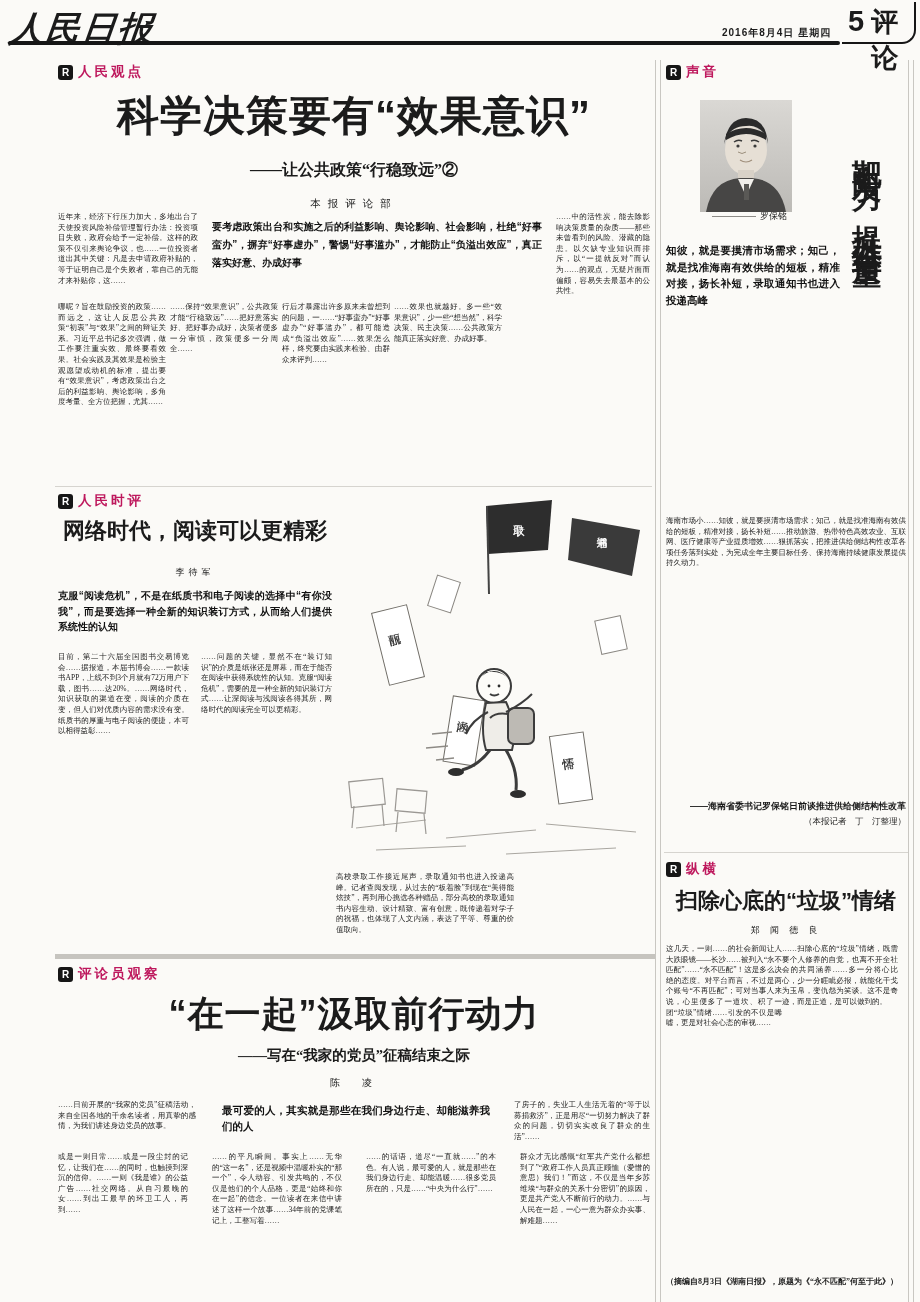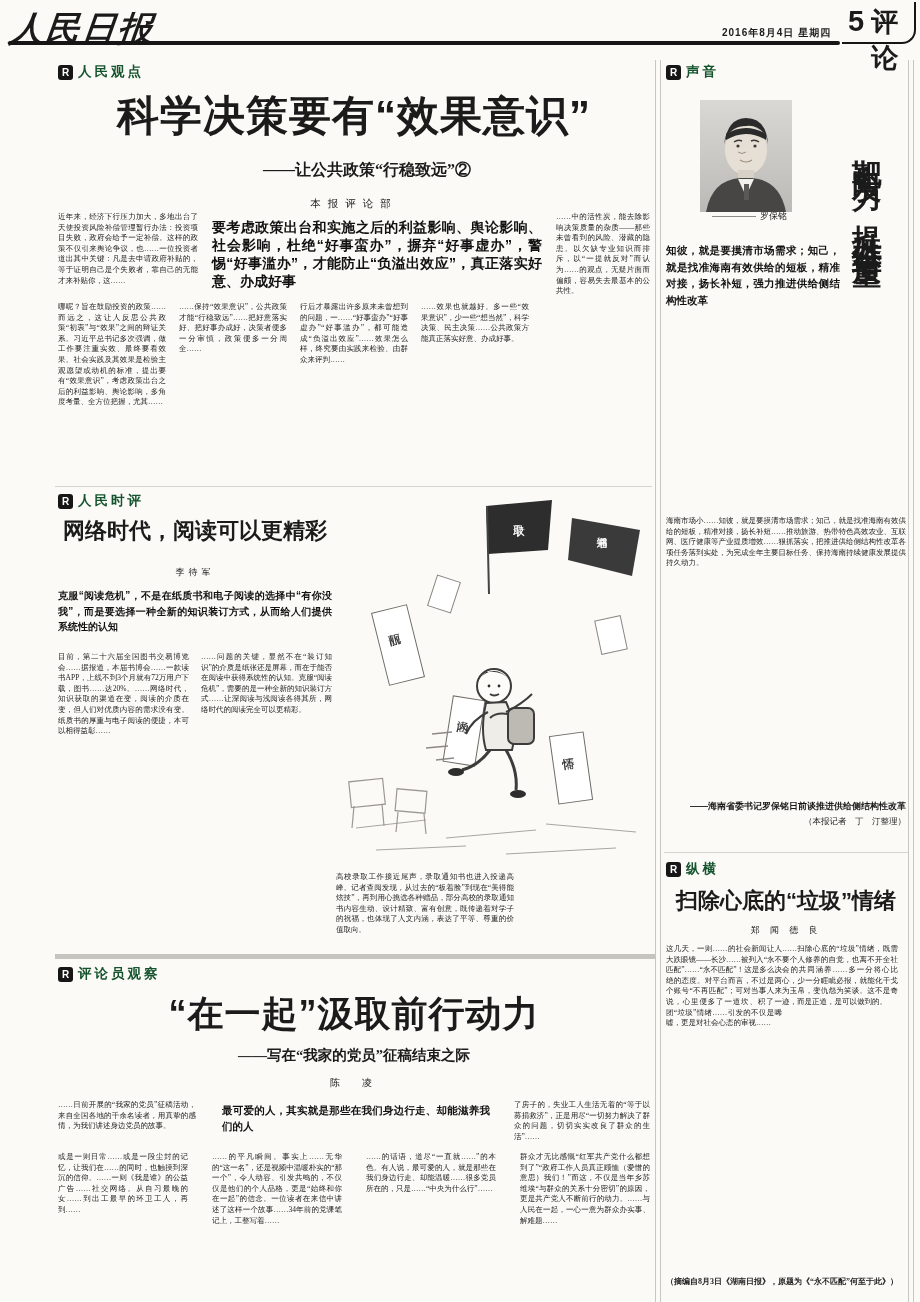--- a/index.html
+++ b/index.html
@@ -6,21 +6,21 @@
   #page{position:relative;width:920px;height:1302px;background:#fbfaf7;overflow:hidden;
         font-family:"Liberation Serif","DejaVu Serif",serif;color:#1b1b1b;}
   .abs{position:absolute;}
   .sans{font-family:"Liberation Sans","DejaVu Sans",sans-serif;}
   .jt{text-align:justify;text-justify:inter-ideograph;}
   .body-txt{font-size:7.5px;line-height:10.6px;color:#222;overflow:hidden;}
   .sec-label{display:flex;align-items:center;gap:5px;}
   .ricon{width:15px;height:15px;background:#161616;color:#fff;border-radius:3px;
          display:flex;align-items:center;justify-content:center;
          font:bold 10px "Liberation Sans",sans-serif;}
-  .sec-label .lbl{font:bold 13.5px "Liberation Sans",sans-serif;letter-spacing:3px;color:#14532d;}
+  .sec-label .lbl{font:bold 13.5px "Liberation Sans",sans-serif;letter-spacing:3px;color:#be185d;}
   .vline{position:absolute;width:1px;background:#c9c7c2;}
   .hline{position:absolute;height:1px;background:#d6d4cf;}
   .center{text-align:center;}
   .bold-intro{font-weight:bold;color:#111;}
   .colrow{display:flex;}
 </style>
 </head>
 <body>
 
 <div id="page">
@@ -39,28 +39,28 @@
   <div class="vline" style="left:655px;top:60px;height:1242px;"></div>
   <div class="vline" style="left:660px;top:60px;height:1242px;"></div>
   <div class="vline" style="left:908px;top:60px;height:1242px;"></div>
   <div class="vline" style="left:913px;top:60px;height:1242px;"></div>
 
   <div class="abs sec-label" style="left:58px;top:63px;">
     <span class="ricon">R</span>
     <span class="lbl">人民观点</span>
   </div>
   <div class="abs sans center" style="left:58px;top:88px;width:592px;font-size:42px;font-weight:900;letter-spacing:1px;">科学决策要有“效果意识”</div>
-  <div class="abs center" style="left:71px;top:160px;width:592px;font-size:16px;font-weight:bold;">——让公共政策“行稳致远”②</div>
+  <div class="abs center" style="left:58px;top:160px;width:592px;font-size:16px;font-weight:bold;">——让公共政策“行稳致远”②</div>
   <div class="abs center" style="left:58px;top:197px;width:592px;font-size:10.5px;letter-spacing:7px;">本报评论部</div>
 
   <div class="abs body-txt jt" style="left:58px;top:212px;width:140px;height:84px;">近年来，经济下行压力加大，多地出台了天使投资风险补偿管理暂行办法：投资项目失败，政府会给予一定补偿。这样的政策不仅引来舆论争议，也……一位投资者道出其中关键：凡是去申请政府补贴的，等于证明自己是个失败者，靠自己的无能才来补贴你，这……</div>
-  <div class="abs jt bold-intro sans" style="left:212px;top:218px;width:330px;font-size:14px;line-height:18px;">要考虑政策出台和实施之后的利益影响、舆论影响、社会影响，杜绝“好事蛮办”，摒弃“好事虚办”，警惕“好事滥办”，才能防止“负溢出效应”，真正落实好意、办成好事</div>
+  <div class="abs jt bold-intro sans" style="left:212px;top:218px;width:330px;font-size:10px;line-height:18px;">要考虑政策出台和实施之后的利益影响、舆论影响、社会影响，杜绝“好事蛮办”，摒弃“好事虚办”，警惕“好事滥办”，才能防止“负溢出效应”，真正落实好意、办成好事</div>
   <div class="abs body-txt jt" style="left:556px;top:212px;width:94px;height:84px;">……中的活性炭，能去除影响决策质量的杂质——那些未曾看到的风险、潜藏的隐患。以欠缺专业知识而排斥，以“一提就反对”而认为……的观点，无疑片面而偏颇，容易失去最基本的公共性。</div>
 
-  <div class="abs colrow" style="left:58px;top:302px;width:592px;height:180px;gap:13px;">
+  <div class="abs colrow" style="left:58px;top:302px;width:592px;height:180px;gap:4px;">
     <div class="body-txt jt" style="width:108px;height:180px;">哪呢？旨在鼓励投资的政策……而远之，这让人反思公共政策“初衷”与“效果”之间的辩证关系。习近平总书记多次强调，做工作要注重实效、最终要看效果。社会实践及其效果是检验主观愿望或动机的标准，提出要有“效果意识”，考虑政策出台之后的利益影响、舆论影响，多角度考量、全方位把握，尤其……</div>
     <div class="body-txt jt" style="width:108px;height:180px;">……保持“效果意识”，公共政策才能“行稳致远”……把好意落实好、把好事办成好，决策者便多一分审慎，政策便多一分周全……</div>
     <div class="body-txt jt" style="width:108px;height:180px;">行后才暴露出许多原来未曾想到的问题，一……“好事蛮办”“好事虚办”“好事滥办”，都可能造成“负溢出效应”……效果怎么样，终究要由实践来检验、由群众来评判……</div>
     <div class="body-txt jt" style="width:108px;height:180px;">……效果也就越好。多一些“效果意识”，少一些“想当然”，科学决策、民主决策……公共政策方能真正落实好意、办成好事。</div>
   </div>
   <div class="hline" style="left:55px;top:486px;width:597px;"></div>
 
   <div class="abs sec-label" style="left:58px;top:492px;">
     <span class="ricon">R</span>
     <span class="lbl">人民时评</span>
@@ -201,21 +201,21 @@
       <path d="M34,42 q4,-3 8,-1 M51,41 q4,-2 8,1" stroke="#3a3a3a" stroke-width="1.4" fill="none"></path>
       <path d="M40,60 q6,4 12,0" stroke="#a08f7c" stroke-width="1.2" fill="none"></path>
     </svg>
   </div>
   <div class="abs" style="left:712px;top:210px;display:flex;align-items:center;gap:4px;">
     <span style="display:inline-block;width:44px;height:1px;background:#8d8b87;"></span>
     <span style="font-size:9px;">罗保铭</span>
   </div>
   <div class="abs sans" style="left:846px;top:136px;height:380px;writing-mode:vertical-rl;
        font-size:30px;font-weight:900;letter-spacing:7px;">靶向发力，提升供给质量</div>
-  <div class="abs jt bold-intro sans" style="left:666px;top:242px;width:174px;font-size:10.5px;line-height:16.5px;">知彼，就是要摸清市场需求；知己，就是找准海南有效供给的短板，精准对接，扬长补短，强力推进供给侧结构性改革</div>
+  <div class="abs jt bold-intro sans" style="left:666px;top:242px;width:174px;font-size:10.5px;line-height:16.5px;">知彼，就是要摸清市场需求；知己，就是找准海南有效供给的短板，精准对接，扬长补短，录取通知书也进入投递高峰</div>
   <div class="abs body-txt jt" style="left:666px;top:516px;width:240px;height:278px;">海南市场小……知彼，就是要摸清市场需求；知己，就是找准海南有效供给的短板，精准对接，扬长补短……推动旅游、热带特色高效农业、互联网、医疗健康等产业提质增效……狠抓落实，把推进供给侧结构性改革各项任务落到实处，为完成全年主要目标任务、保持海南持续健康发展提供持久动力。</div>
   <div class="abs sans" style="left:666px;top:800px;width:240px;font-size:9px;font-weight:bold;text-align:right;">——海南省委书记罗保铭日前谈推进供给侧结构性改革</div>
   <div class="abs" style="left:666px;top:816px;width:240px;font-size:8.5px;text-align:right;">（本报记者　丁　汀整理）</div>
 
   <div class="hline" style="left:664px;top:852px;width:244px;"></div>
 
   <div class="abs sec-label" style="left:666px;top:860px;">
     <span class="ricon">R</span>
     <span class="lbl">纵横</span>
   </div>

